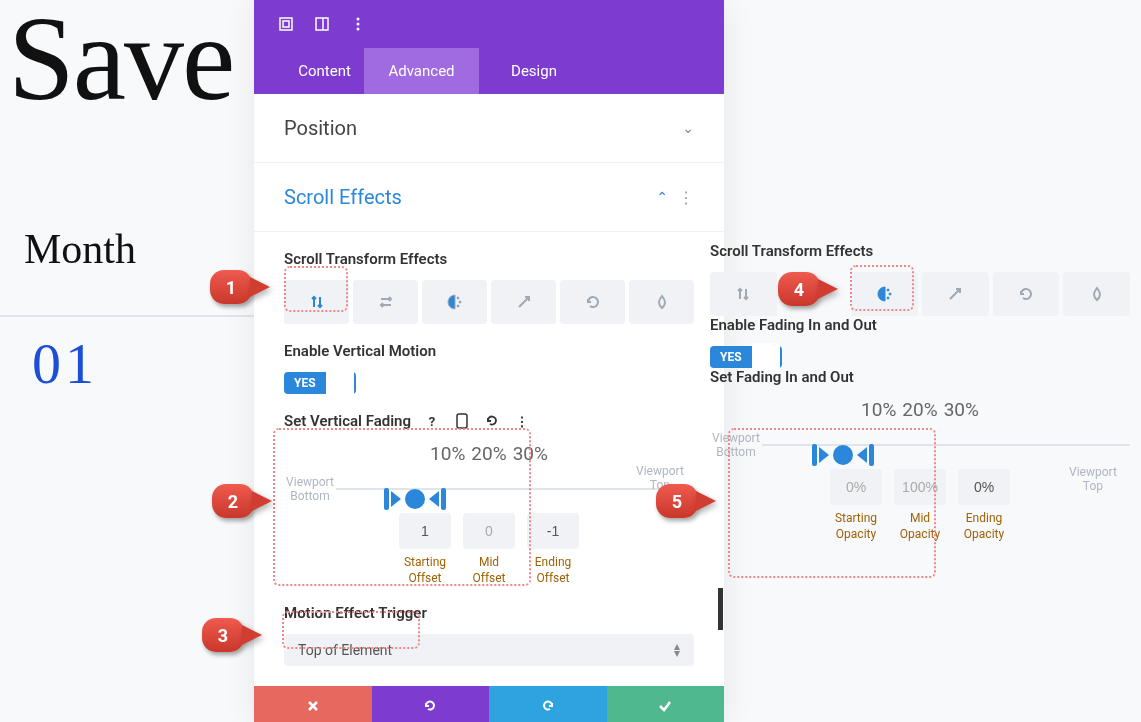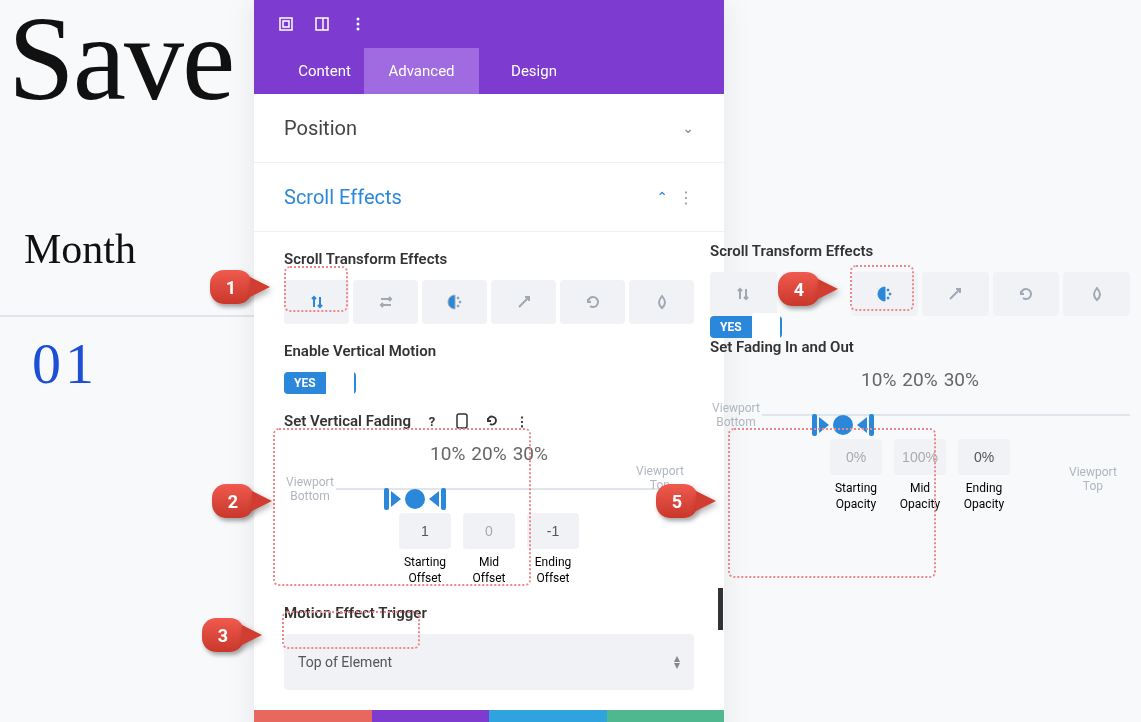--- a/index.html
+++ b/index.html
@@ -46,22 +46,22 @@
 .track-line { flex: 1; height: 2px; background: #e0e5ec; position: relative; }
 .handles { position: absolute; left: 50%; transform: translateX(-50%); display: flex; align-items: center; }
 .handle-bar { width: 5px; height: 22px; background: #2b87da; border-radius: 2px; }
 .handle-tri-l { width: 0; height: 0; border-top: 8px solid transparent; border-bottom: 8px solid transparent; border-left: 10px solid #2b87da; margin: 0 2px; }
 .handle-circle { width: 20px; height: 20px; background: #2b87da; border-radius: 50%; margin: 0 2px; }
 .handle-tri-r { width: 0; height: 0; border-top: 8px solid transparent; border-bottom: 8px solid transparent; border-right: 10px solid #2b87da; margin: 0 2px; }
 .input-row { display: flex; gap: 12px; justify-content: center; }
 .input-cell { text-align: center; }
 .input-cell input { width: 52px; height: 36px; border: none; background: #f0f2f5; border-radius: 4px; text-align: center; font-size: 14px; color: #555; }
 .input-cell input.light { color: #aaa; }
-.input-cell .cap { font-size: 12px; color: #000000; margin-top: 6px; line-height: 1.3; }
-.dropdown { margin-top: 10px; height: 56px; background: #f0f2f5; border-radius: 4px; display: flex; align-items: center; padding: 0 14px; justify-content: space-between; font-size: 14px; color: #555; cursor: pointer; }
+.input-cell .cap { font-size: 12px; color: #a16207; margin-top: 6px; line-height: 1.3; }
+.dropdown { margin-top: 10px; height: 32px; background: #f0f2f5; border-radius: 4px; display: flex; align-items: center; padding: 0 14px; justify-content: space-between; font-size: 14px; color: #555; cursor: pointer; }
 .dd-arrows { color: #888; font-size: 12px; line-height: 0.6; }
 .save-row { display: flex; height: 40px; }
 .save-btn { flex: 1; display: flex; align-items: center; justify-content: center; color: #fff; cursor: pointer; }
 .btn-red { background: #e6685f; }
 .btn-purple { background: #7e3bd0; }
 .btn-blue { background: #2ea3dd; }
 .btn-green { background: #4fb88f; }
 .callout { position: absolute; display: flex; align-items: center; }
 .callout-bubble { background: linear-gradient(#f05a4f,#c9372b); color: #fff; font-weight: 700; font-size: 18px; border-radius: 14px; width: 42px; height: 34px; display: flex; align-items: center; justify-content: center; box-shadow: 2px 3px 4px rgba(0,0,0,0.35); position: relative; }
 .callout-point { width: 0; height: 0; border-top: 10px solid transparent; border-bottom: 10px solid transparent; border-left: 20px solid #d13e31; margin-left: -2px; filter: drop-shadow(2px 3px 3px rgba(0,0,0,0.3)); }
@@ -285,20 +285,21 @@
           <path d="M4 6 L4 9 L7 9"></path>
         </svg>
       </div>
     <div class="effect-btn">
         <svg width="18" height="18" viewBox="0 0 18 18" fill="none" stroke-width="2" stroke="#a0a8b3">
           <path d="M9 3 C5 8 5 11 9 15 C13 11 13 8 9 3 Z"></path>
         </svg>
       </div>
   </div>
 
+  <div class="label">Enable Fading In and Out</div>
   <div class="toggle">
     <span class="toggle-label">YES</span>
     <span class="toggle-knob"></span>
   </div>
 
   <div class="label">Set Fading In and Out</div>
 
   <div class="slider-box">
     <div class="slider-labels">
       <span>10%</span>

